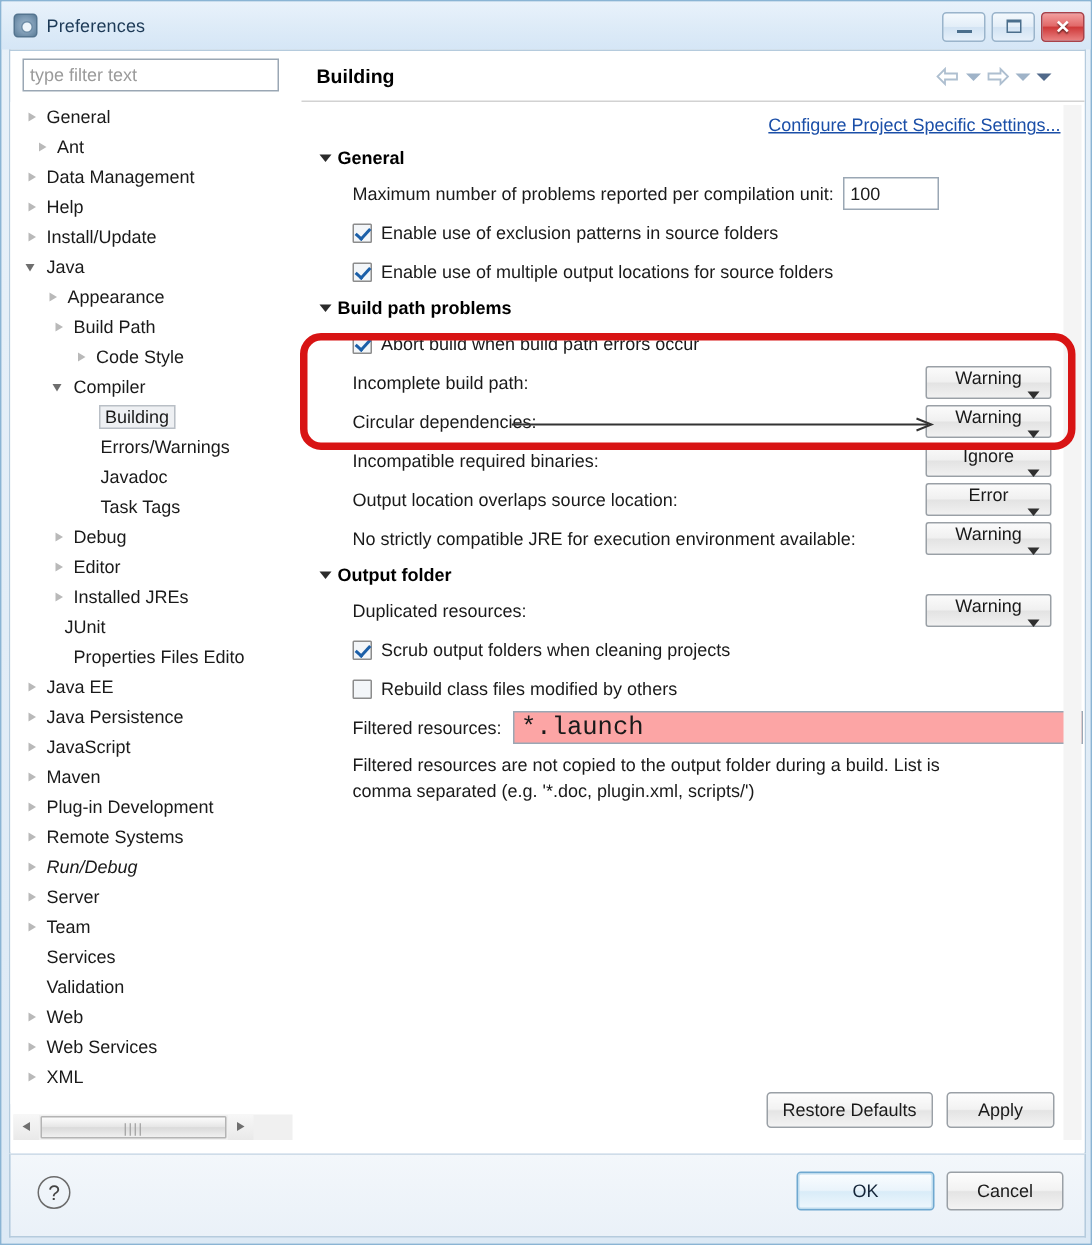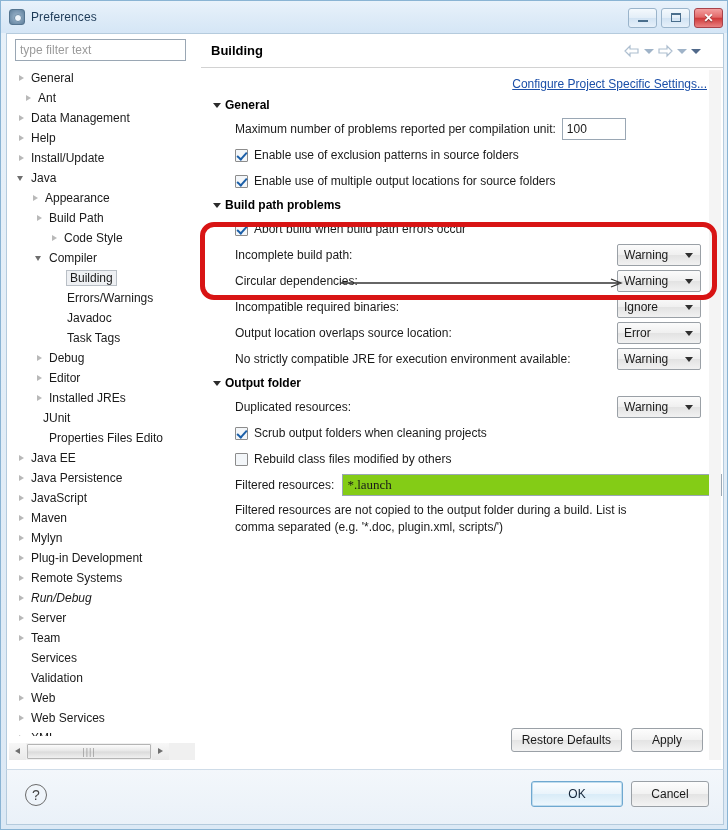--- a/index.html
+++ b/index.html
@@ -202,33 +202,33 @@
     font-family: "Liberation Sans", sans-serif; font-size: 12px; color: #1a1a1a;
     padding: 0 4px; outline: none;
   }
 
   .combo {
     position: absolute; right: 22px;
     width: 84px; height: 22px;
     border: 1px solid #9aa0a6; border-radius: 2px;
     background: linear-gradient(180deg, #fbfbfb 0%, #f0f0f0 48%, #e3e3e3 52%, #f1f1f1 100%);
     display: flex; align-items: center; padding: 0 6px;
-    font-size: 12px; color: #1a1a1a;
+    font-size: 12px; color: #1a1a1a; flex-direction: column;
   }
   .combo .cb-caret {
     margin-left: auto; width: 9px; height: 9px; position: relative;
   }
   .combo .cb-caret::before {
     content:""; position:absolute; left:0; top:2px;
     border-top: 5px solid #2f2f2f; border-left: 4.5px solid transparent; border-right: 4.5px solid transparent;
   }
 
   .text-input {
-    height: 22px; border: 1px solid #9aa7b4; background: #84cc16;
-    font-family: Liberation Serif, serif; font-size: 13px; color: #1a1a1a;
+    height: 22px; border: 1px solid #9aa7b4; background: #fca5a5;
+    font-family: Liberation Mono, monospace; font-size: 17px; color: #1a1a1a;
     padding: 0 4px; outline: none;
   }
 
   .helptext {
     padding-left: 24px; font-size: 12px; color: #1a1a1a; line-height: 17px;
     max-width: 420px; margin-top: 4px;
   }
 
   
   #right-vscroll {
@@ -405,24 +405,20 @@
           <div class="tnode" style="padding-left: 8px;">
             <span class="tarrow collapsed"></span>
             <span class="tlabel">JavaScript</span>
           </div>
           <div class="tnode" style="padding-left: 8px;">
             <span class="tarrow collapsed"></span>
             <span class="tlabel">Maven</span>
           </div>
           <div class="tnode" style="padding-left: 8px;">
             <span class="tarrow collapsed"></span>
-            <span class="tlabel">Mylyn</span>
-          </div>
-          <div class="tnode" style="padding-left: 8px;">
-            <span class="tarrow collapsed"></span>
             <span class="tlabel">Plug-in Development</span>
           </div>
           <div class="tnode" style="padding-left: 8px;">
             <span class="tarrow collapsed"></span>
             <span class="tlabel">Remote Systems</span>
           </div>
           <div class="tnode" style="padding-left: 8px; font-style: italic;">
             <span class="tarrow collapsed"></span>
             <span class="tlabel">Run/Debug</span>
           </div>

